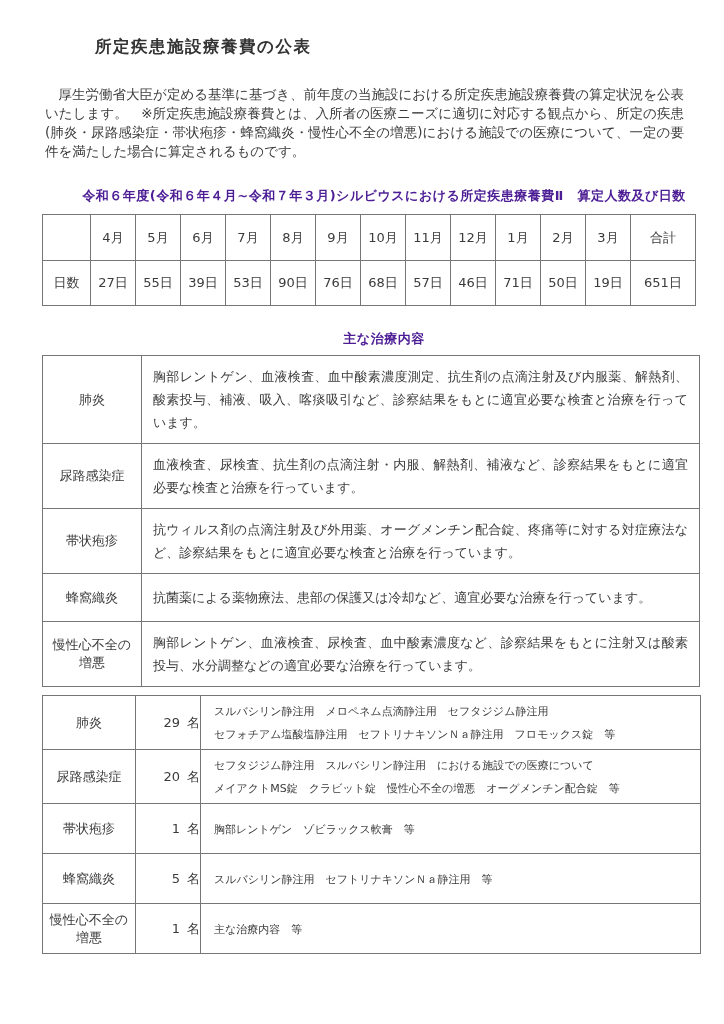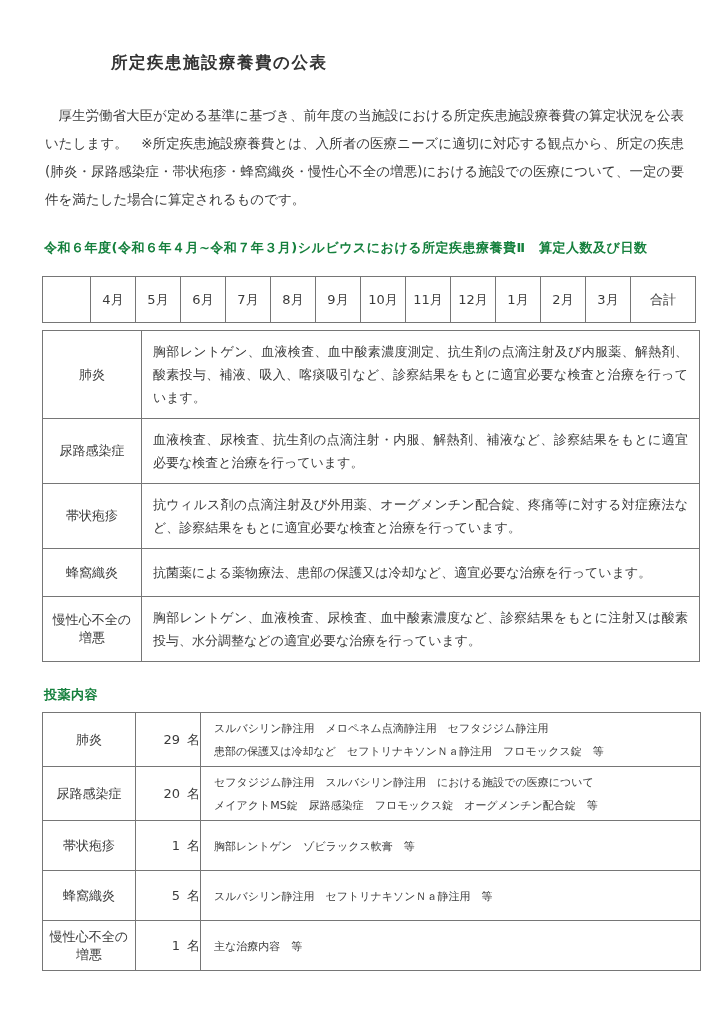--- a/index.html
+++ b/index.html
@@ -5,40 +5,40 @@
   html,body { margin:0; padding:0; background:#ffffff; }
   body {
     width:724px; height:1024px;
     font-family:"DejaVu Sans","Liberation Sans",sans-serif;
     color:#3b3b3b;
     -webkit-font-smoothing:antialiased;
   }
   .page { position:relative; width:724px; height:1024px; overflow:hidden; background:#ffffff; }
 
   .doc-title {
-    margin:16px; padding:36px 0 0 95px;
+    margin:0; padding:36px 0 0 95px;
     font-size:16.5px; font-weight:bold; color:#333333; letter-spacing:1.5px;
   }
   .intro {
     margin:27px 40px 0 45px;
-    font-size:13.5px; line-height:28px; text-align:justify; color:#3b3b3b;
+    font-size:13.5px; line-height:19px; text-align:justify; color:#3b3b3b;
   }
 
   .sec-heading {
-    margin:0; font-size:13px; font-weight:bold; color:#15803d; letter-spacing:0.5px;
+    margin:0; font-size:13px; font-weight:bold; color:#4c1d95; letter-spacing:0.5px;text-align:center;
   }
   #calc-heading  { margin:26px 0 0 44px; }
   #treat-heading { margin:24px 0 0 44px; }
   #meds-heading  { margin:24px 0 0 44px; }
 
   table { border-collapse:collapse; table-layout:fixed; margin-left:42px; background:#ffffff; }
   th, td { border:1px solid #767676; font-weight:normal; }
 
   
-  .calc { width:564px; margin-top:19px; }
+  .calc { width:564px; margin-top:9px; }
   .calc th, .calc td { text-align:center; font-size:13px; padding:0; }
   .calc tr { height:45px; }
   .calc tr.head { height:46px; }
 
   
   .treat { width:658px; margin-top:7px; }
   .treat th {
     width:90px; text-align:center; vertical-align:middle; font-size:13px; padding:0 4px;
   }
   .treat td {
@@ -102,25 +102,42 @@
         <th>8月</th>
         <th>9月</th>
         <th>10月</th>
         <th>11月</th>
         <th>12月</th>
         <th>1月</th>
         <th>2月</th>
         <th>3月</th>
         <th>合計</th>
       </tr>
+      <tr>
+        <th>日数</th>
+        <td>27日</td>
+        <td>55日</td>
+        <td>39日</td>
+        <td>53日</td>
+        <td>90日</td>
+        <td>76日</td>
+        <td>68日</td>
+        <td>57日</td>
+        <td>46日</td>
+        <td>71日</td>
+        <td>50日</td>
+        <td>19日</td>
+        <td>651日</td>
+      </tr>
     </tbody>
       </table>
   </section>
 
   <section>
+    <h2 class="sec-heading" id="treat-heading">主な治療内容</h2>
     <table class="treat">
       <tbody>
           <tr class="two">
         <th>肺炎</th>
         <td>胸部レントゲン、血液検査、血中酸素濃度測定、抗生剤の点滴注射及び内服薬、解熱剤、酸素投与、補液、吸入、喀痰吸引など、診察結果をもとに適宜必要な検査と治療を行っています。</td>
       </tr>
       <tr class="two">
         <th>尿路感染症</th>
         <td>血液検査、尿検査、抗生剤の点滴注射・内服、解熱剤、補液など、診察結果をもとに適宜必要な検査と治療を行っています。</td>
       </tr>
@@ -134,42 +151,41 @@
       </tr>
       <tr class="two">
         <th class="small-label">慢性心不全の増悪</th>
         <td>胸部レントゲン、血液検査、尿検査、血中酸素濃度など、診察結果をもとに注射又は酸素投与、水分調整などの適宜必要な治療を行っています。</td>
       </tr>
     </tbody>
       </table>
   </section>
 
   <section>
-    <h2 class="sec-heading" id="meds-heading">投薬内容</h2>
     <table class="meds">
       <colgroup>
         <col style="width:93px">
           <col style="width:65px">
           <col style="width:500px">
       </colgroup>
       <tbody>
           <tr>
         <th>肺炎</th>
         <td class="count"><span>29</span><span class="unit">名</span></td>
         <td class="drugs">
           <div>スルバシリン静注用　メロペネム点滴静注用　セフタジジム静注用</div>
-          <div>患部の保護又は冷却など　セフトリナキソンＮａ静注用　フロモックス錠　等</div>
+          <div>セフォチアム塩酸塩静注用　セフトリナキソンＮａ静注用　フロモックス錠　等</div>
         </td>
       </tr>
       <tr>
         <th>尿路感染症</th>
         <td class="count"><span>20</span><span class="unit">名</span></td>
         <td class="drugs">
           <div>セフタジジム静注用　スルバシリン静注用　における施設での医療について</div>
-          <div>メイアクトMS錠　尿路感染症　フロモックス錠　オーグメンチン配合錠　等</div>
+          <div>メイアクトMS錠　クラビット錠　慢性心不全の増悪　オーグメンチン配合錠　等</div>
         </td>
       </tr>
       <tr>
         <th>帯状疱疹</th>
         <td class="count"><span>1</span><span class="unit">名</span></td>
         <td class="drugs">
           <div>胸部レントゲン　ゾビラックス軟膏　等</div>
         </td>
       </tr>
       <tr>

